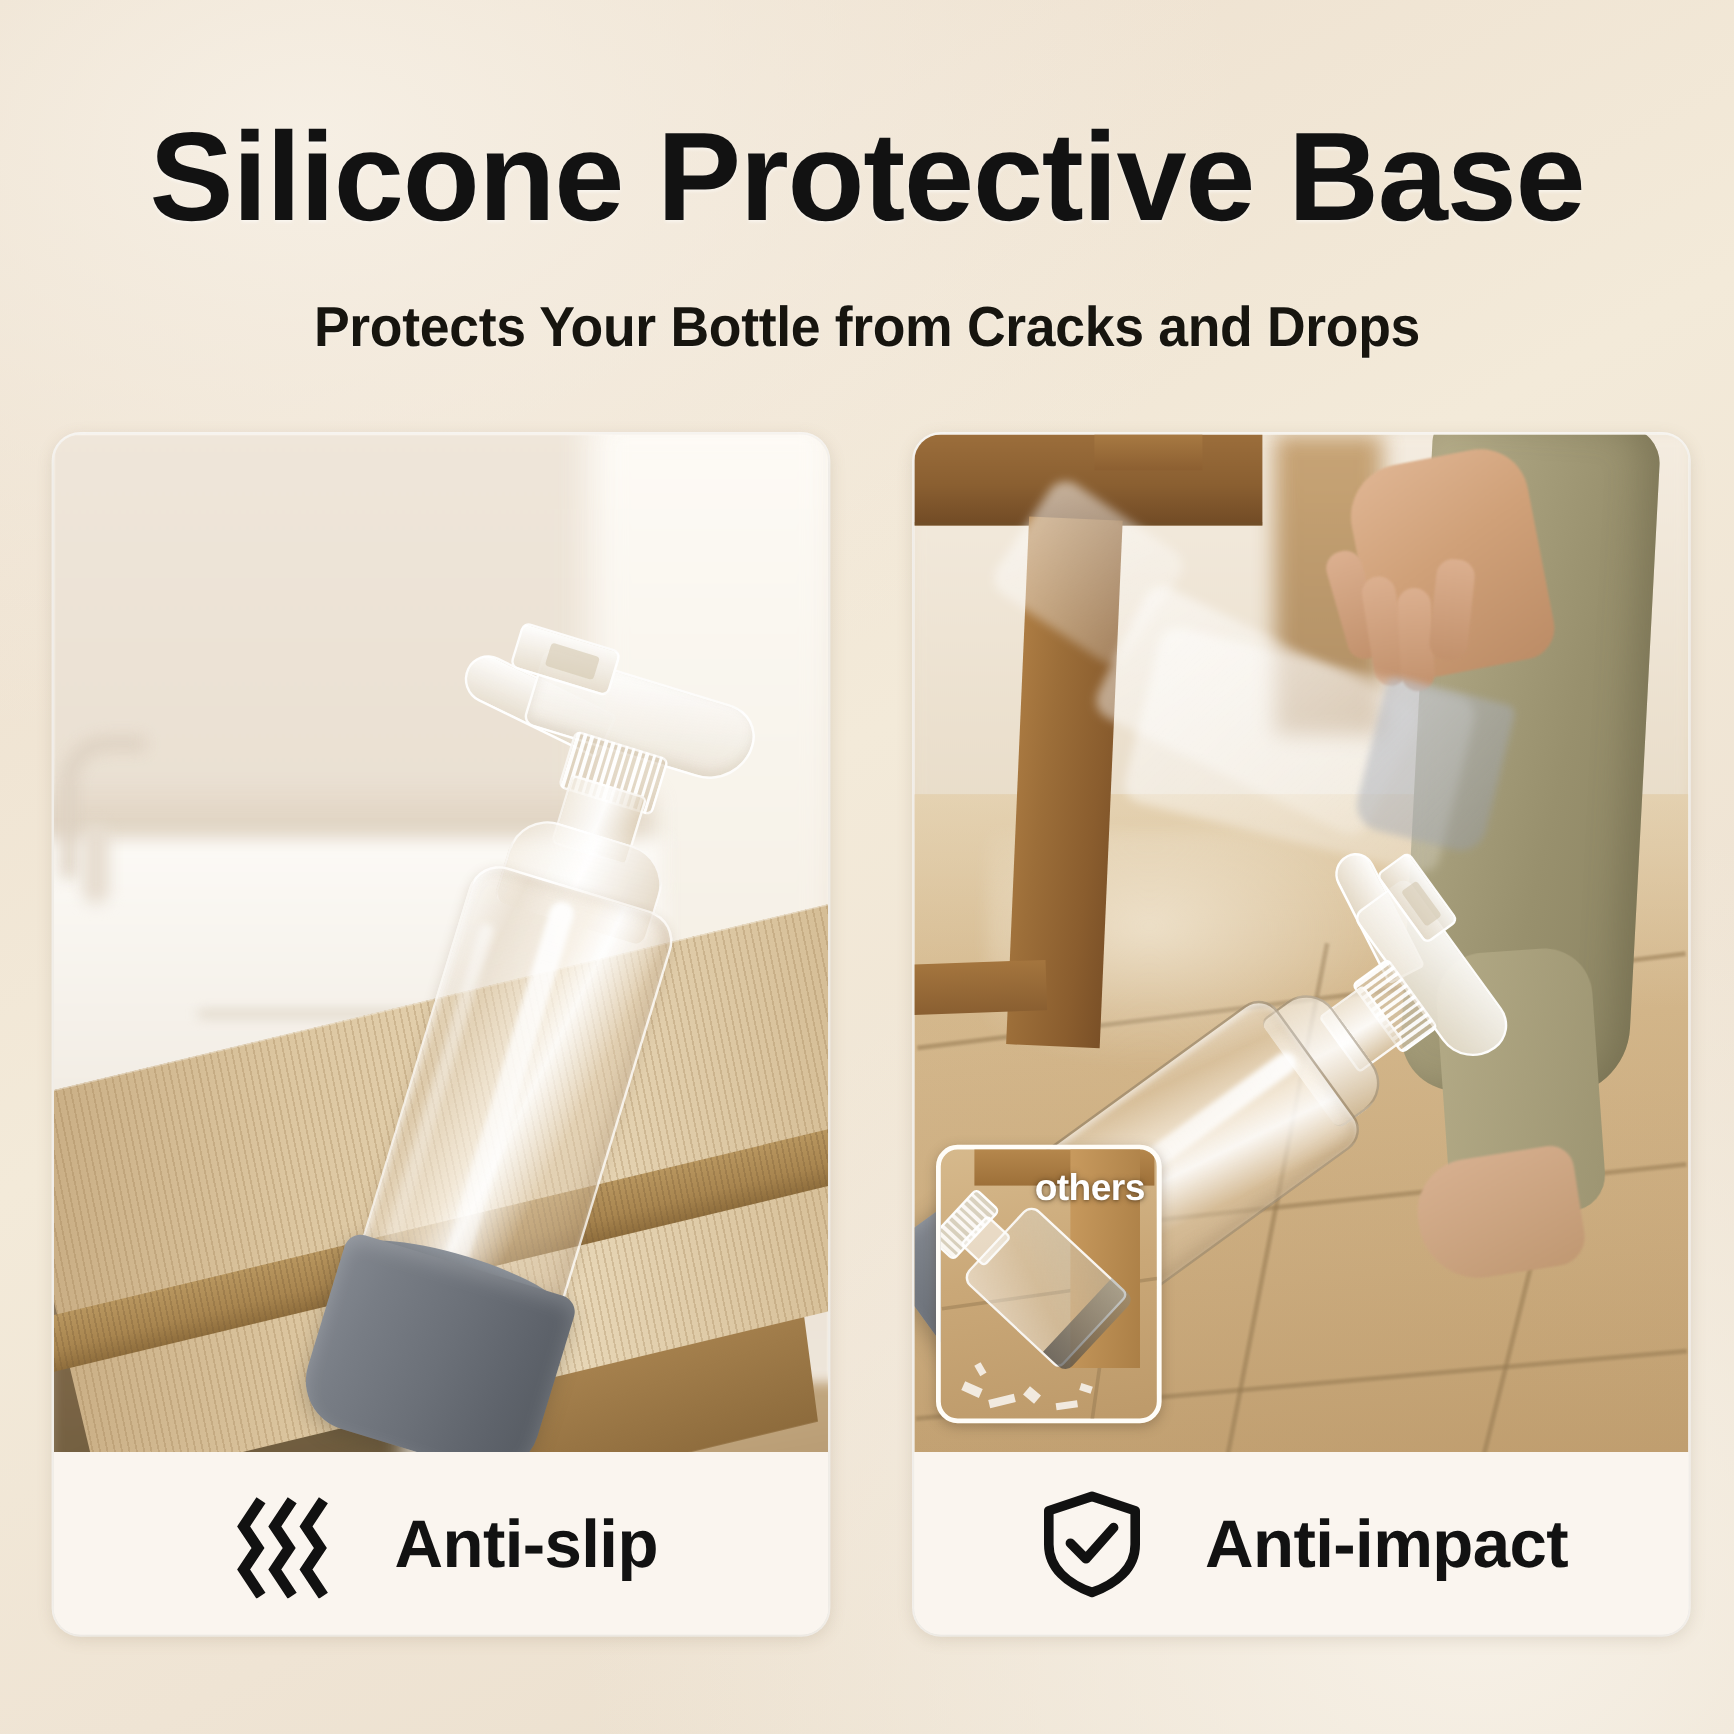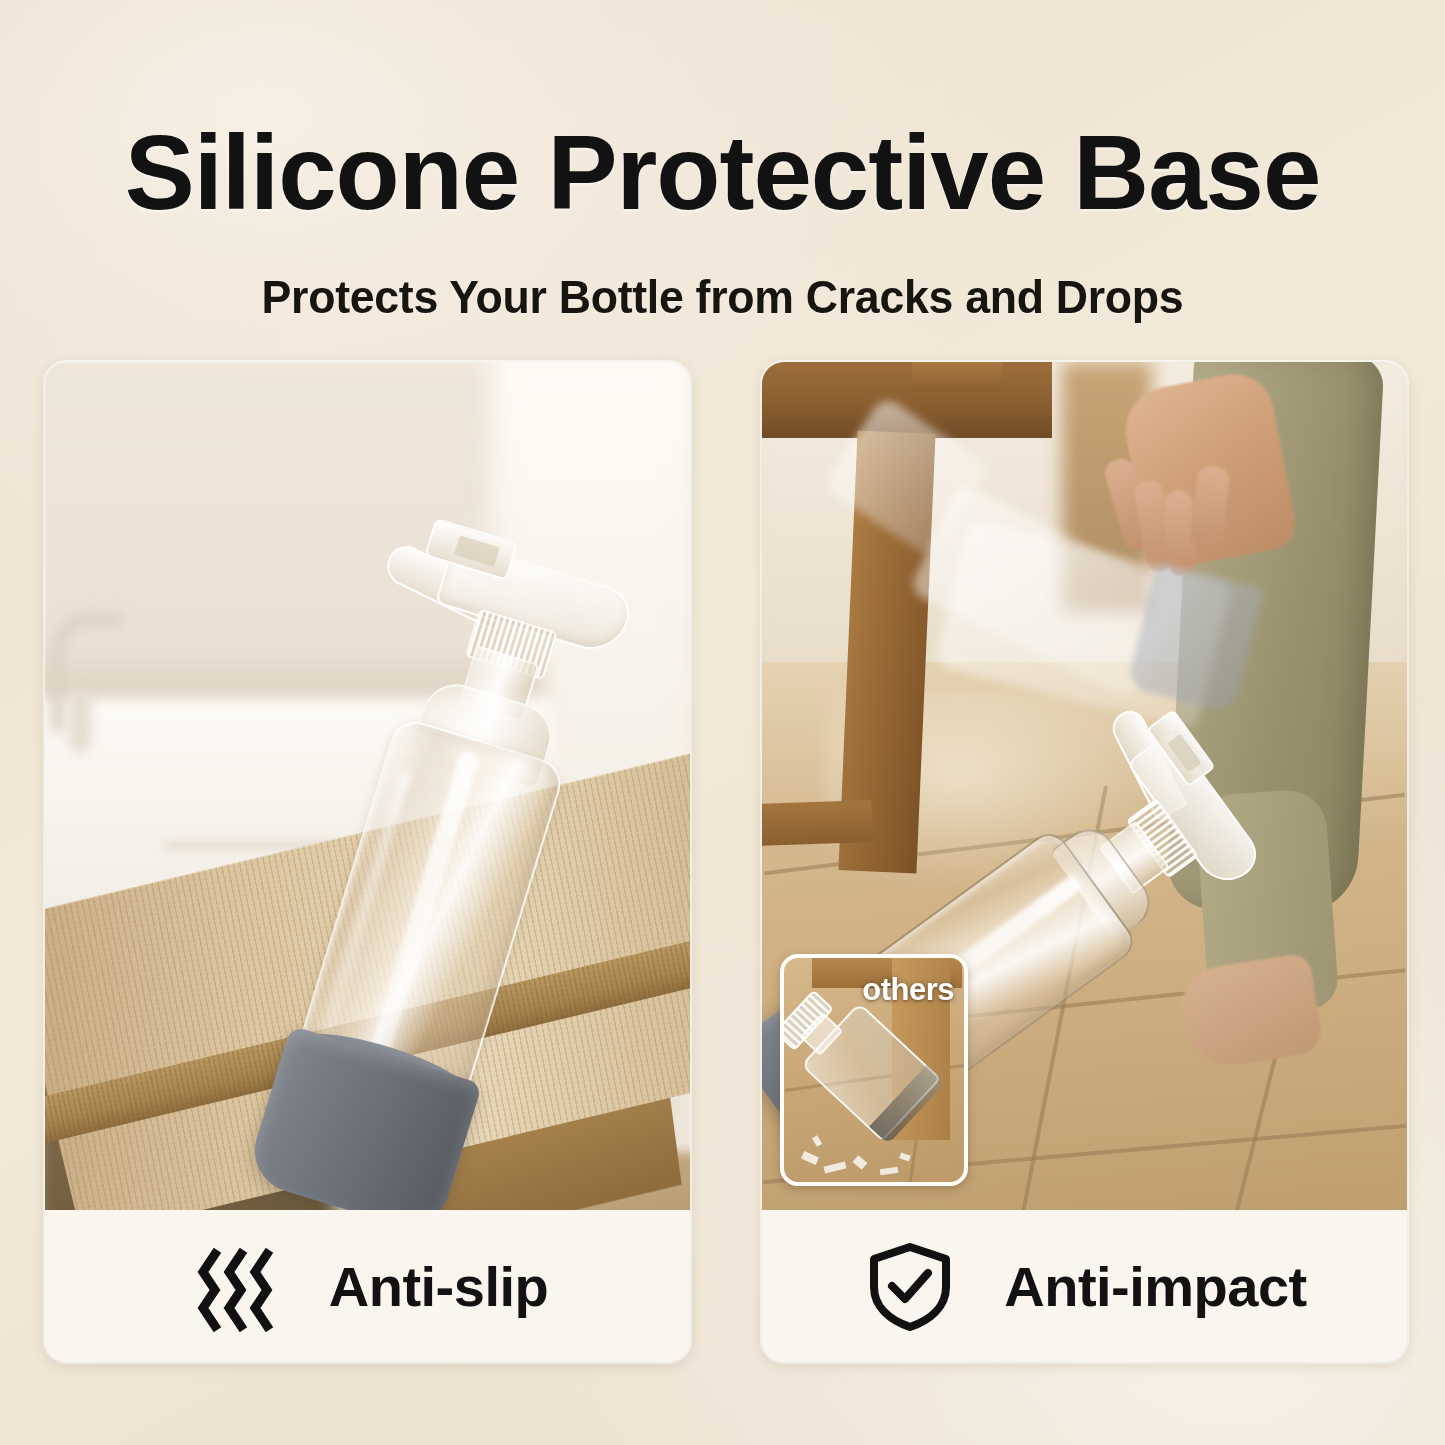--- a/index.html
+++ b/index.html
@@ -11,21 +11,21 @@
       radial-gradient(ellipse 80% 70% at 85% 92%, #f7f1e7 0%, rgba(247,241,231,0) 65%),
       linear-gradient(152deg, #e9dbc6 0%, #efe3d2 22%, #f3ead9 45%, #efe4d4 68%, #e8dcc8 100%);
     overflow:hidden;
     position:relative;
   }
 
   
   .header { position:absolute; left:0; top:0; width:1445px; text-align:center; }
   .title {
     font-size:105px; font-weight:bold; color:#121212;
-    letter-spacing:-1px; line-height:1; padding-top:120px;
+    letter-spacing:-1px; line-height:1; padding-top:95px;
     text-shadow:0 2px 3px rgba(255,255,255,.55);
   }
   .subtitle {
     font-size:47px; font-weight:bold; color:#17150f;
     letter-spacing:-.3px; padding-top:44px;
     text-shadow:0 1px 2px rgba(255,255,255,.5);
     transform:scaleX(.95); transform-origin:center;
   }
 
   

